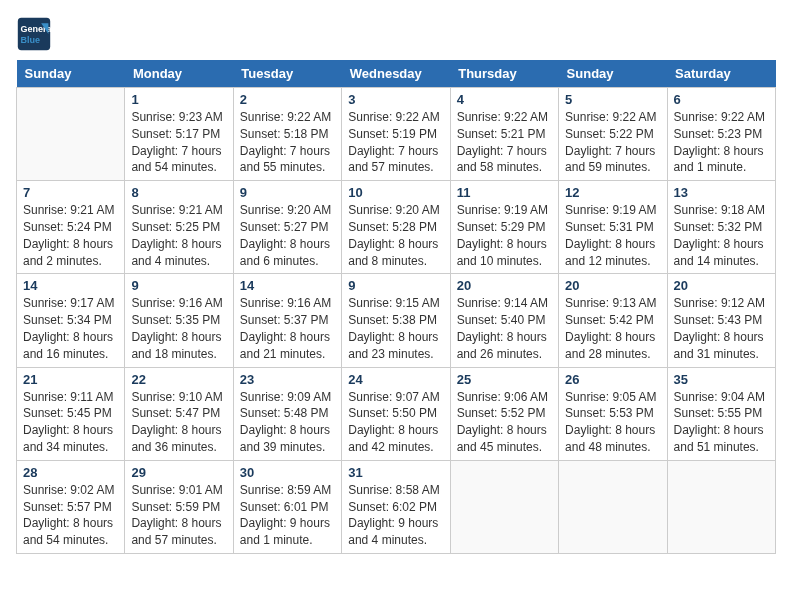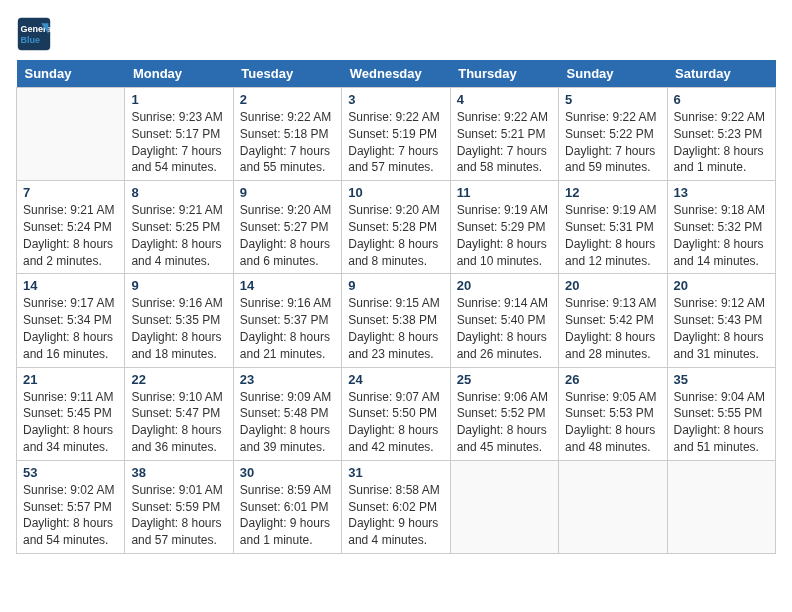--- a/index.html
+++ b/index.html
@@ -219,25 +219,25 @@
           <span class="day-num">26</span>
           <div class="day-info">Sunrise: 9:05 AM<br>Sunset: 5:53 PM<br>Daylight: 8 hours<br>and 48 minutes.</div>
         </td>
         <td>
           <span class="day-num">35</span>
           <div class="day-info">Sunrise: 9:04 AM<br>Sunset: 5:55 PM<br>Daylight: 8 hours<br>and 51 minutes.</div>
         </td>
       </tr>
       <tr>
         <td>
-          <span class="day-num">53</span>
+          <span class="day-num">28</span>
           <div class="day-info">Sunrise: 9:02 AM<br>Sunset: 5:57 PM<br>Daylight: 8 hours<br>and 54 minutes.</div>
         </td>
         <td>
-          <span class="day-num">38</span>
+          <span class="day-num">29</span>
           <div class="day-info">Sunrise: 9:01 AM<br>Sunset: 5:59 PM<br>Daylight: 8 hours<br>and 57 minutes.</div>
         </td>
         <td>
           <span class="day-num">30</span>
           <div class="day-info">Sunrise: 8:59 AM<br>Sunset: 6:01 PM<br>Daylight: 9 hours<br>and 1 minute.</div>
         </td>
         <td>
           <span class="day-num">31</span>
           <div class="day-info">Sunrise: 8:58 AM<br>Sunset: 6:02 PM<br>Daylight: 9 hours<br>and 4 minutes.</div>
         </td>

